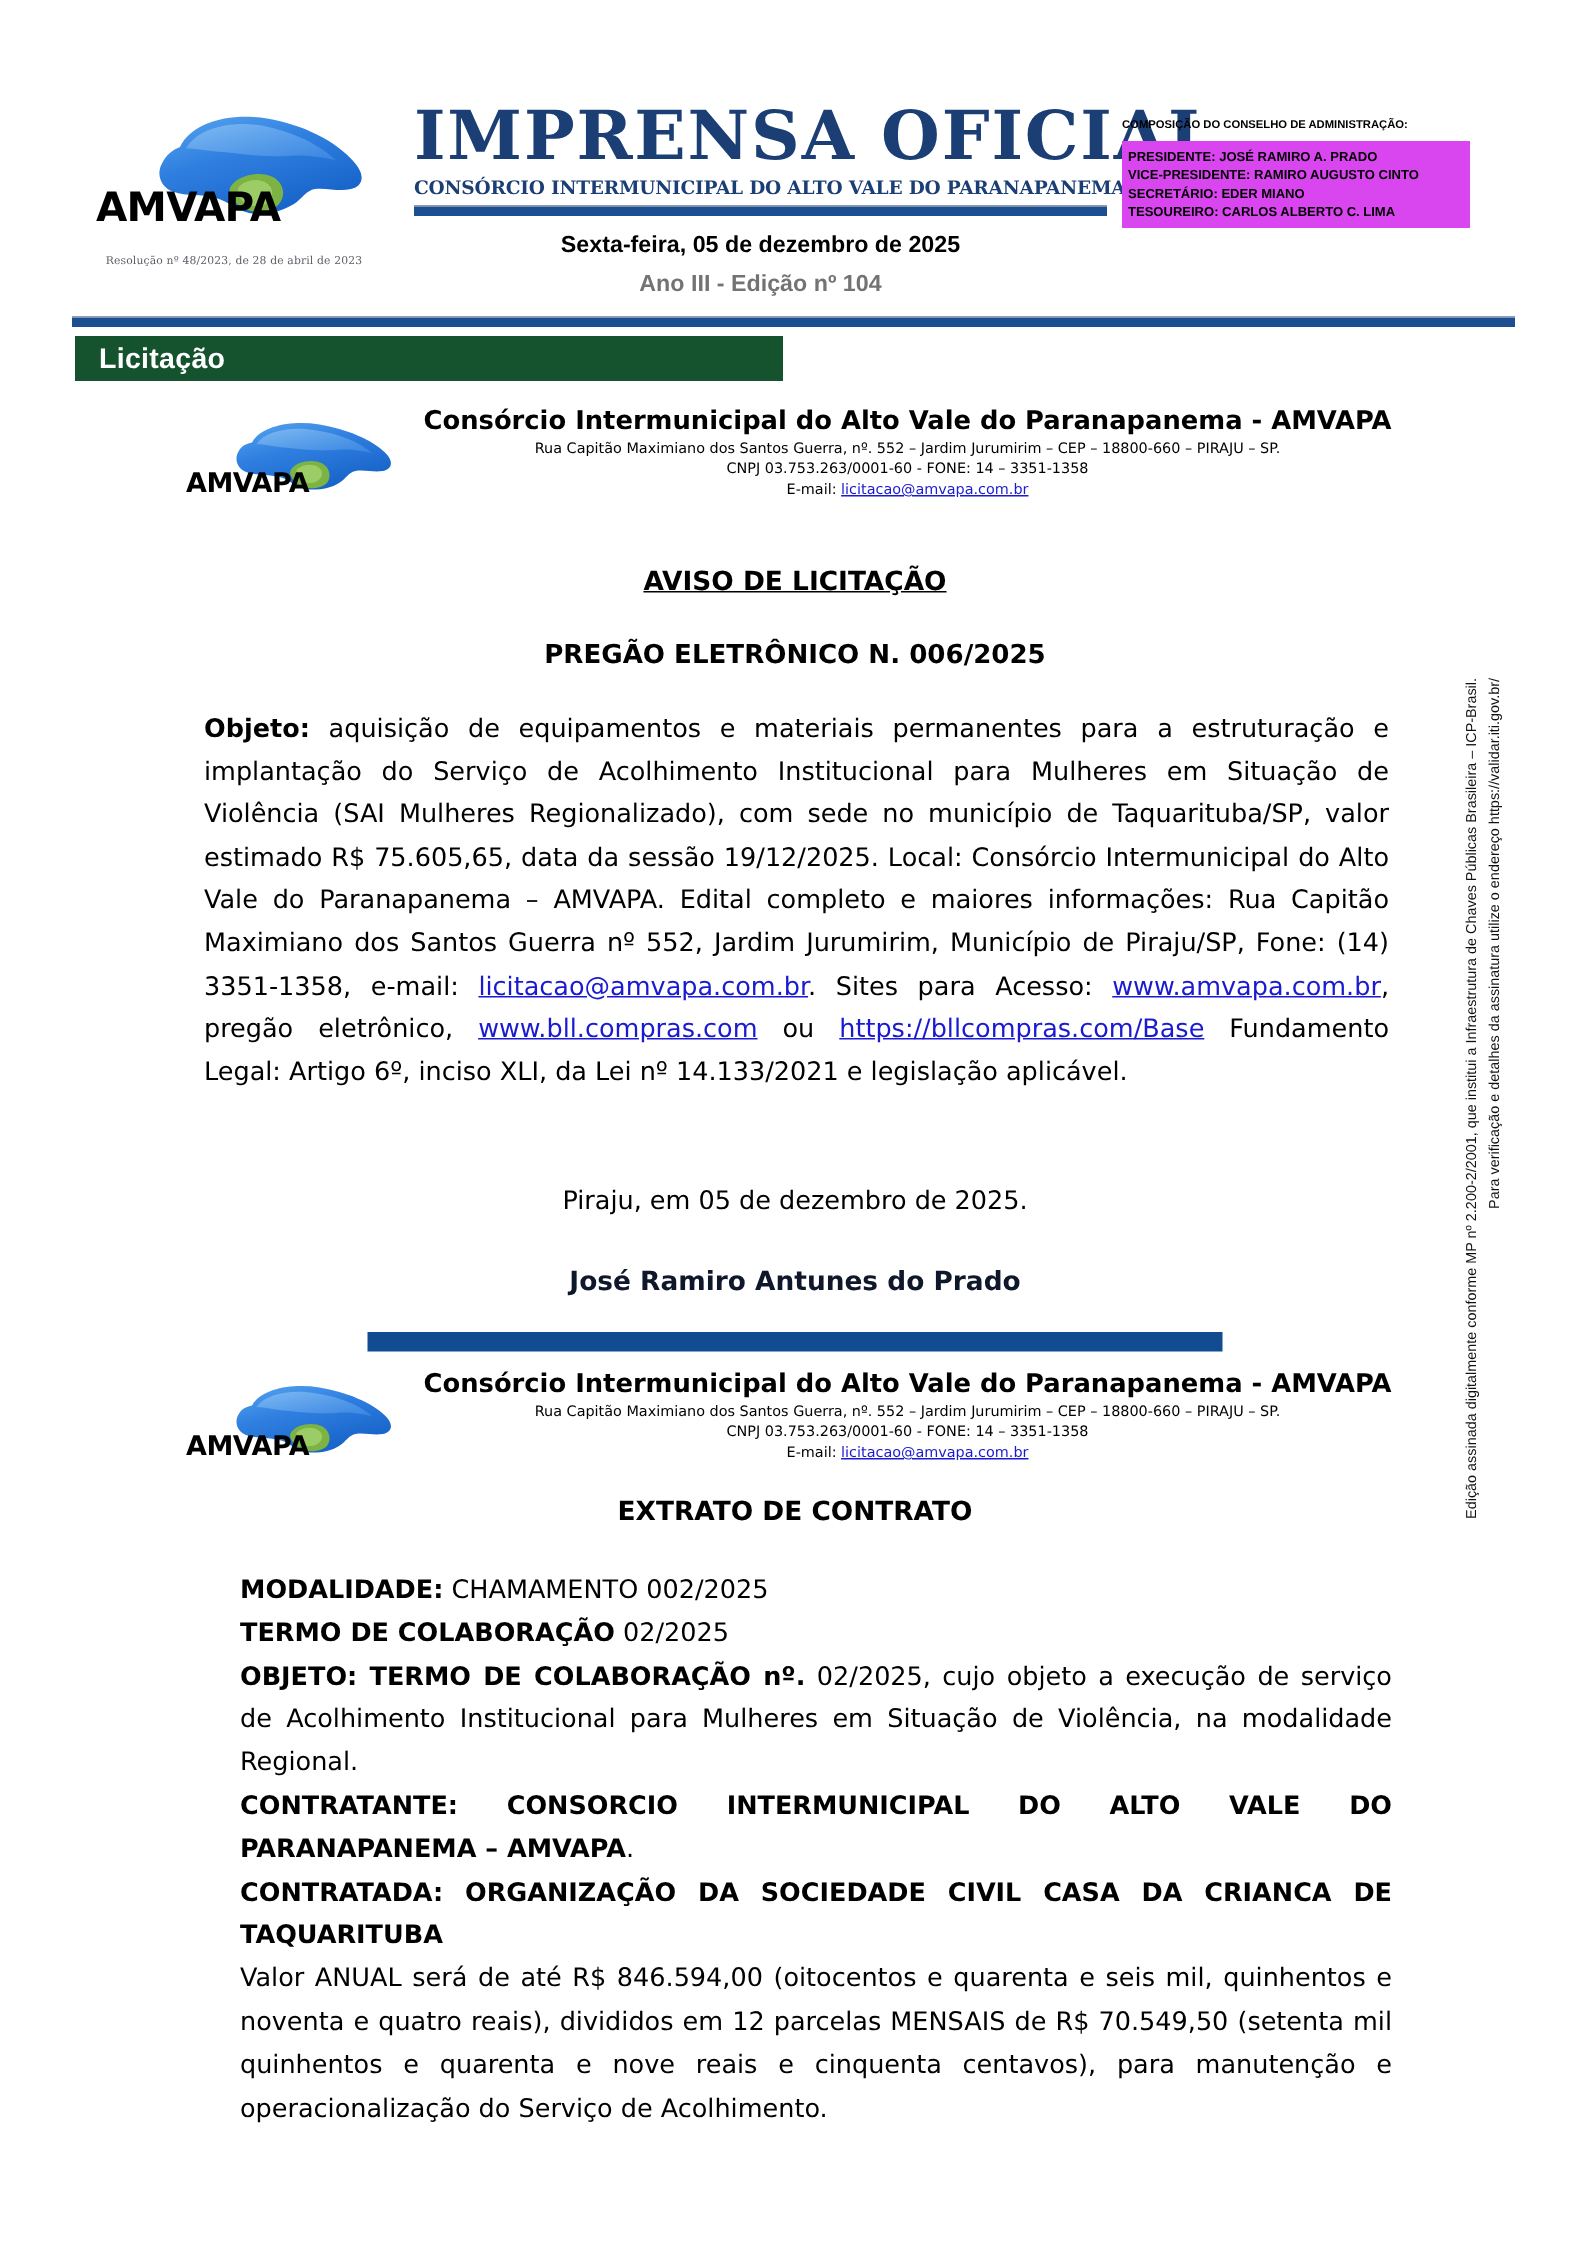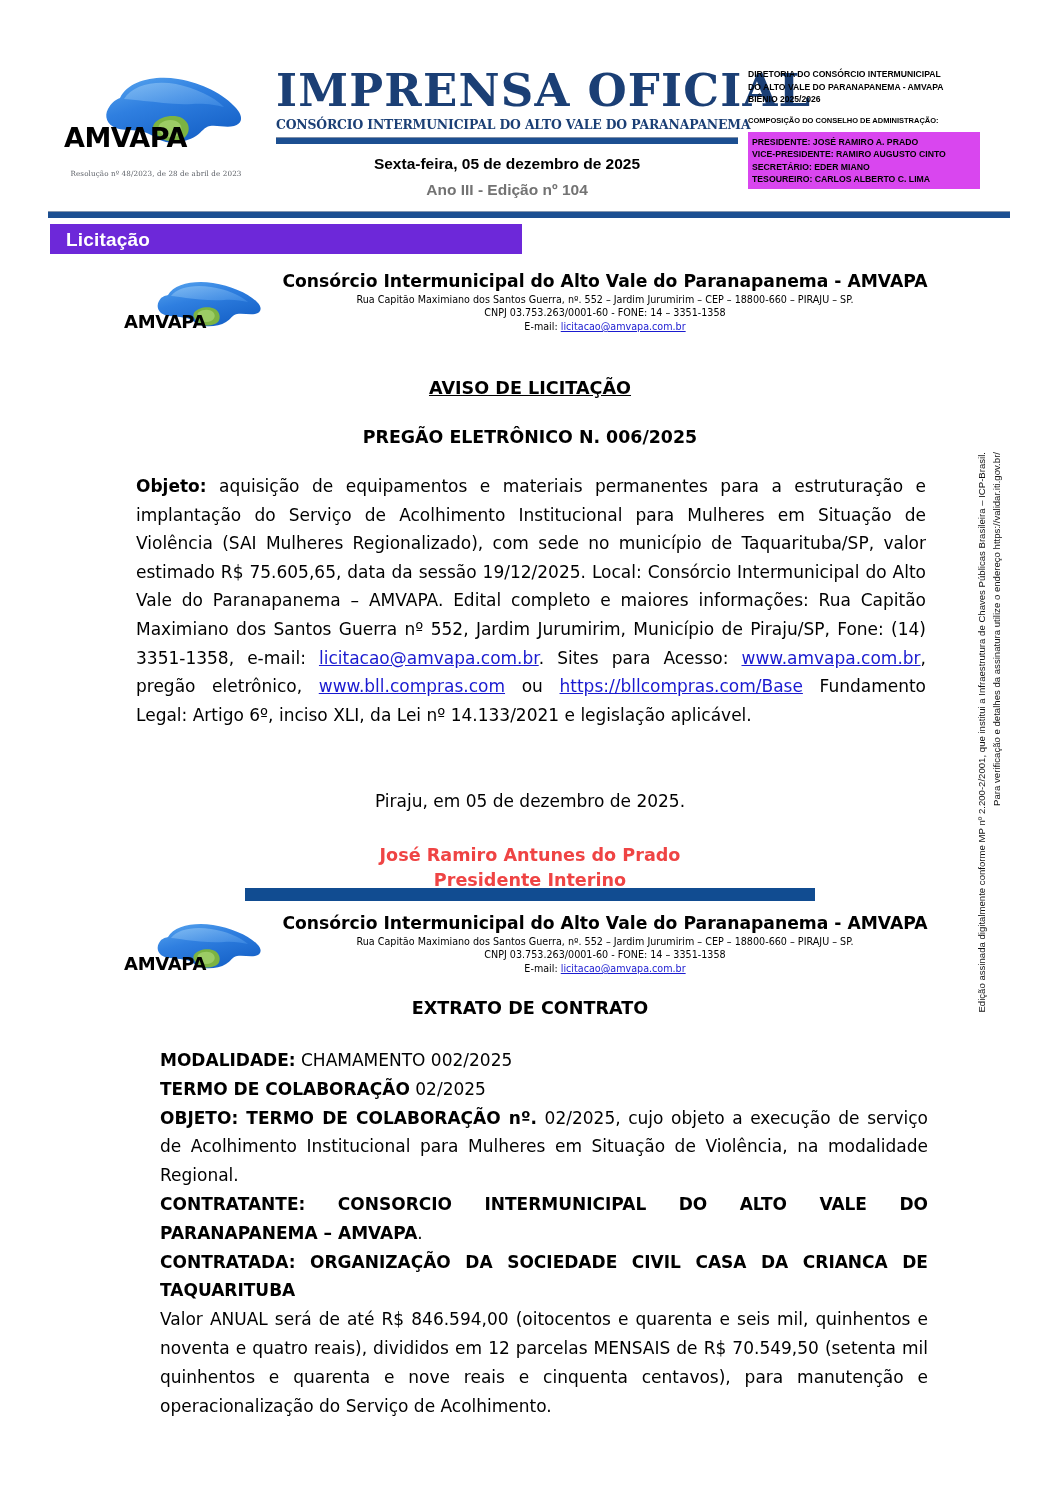--- a/index.html
+++ b/index.html
@@ -144,21 +144,21 @@
     width: 962px;
     height: 6px;
     background: #1c4f91;
     border-top: 1px solid #8696ad;
   }
   .section-banner {
     position: absolute;
     left: 50px; top: 224px;
     width: 472px;
     height: 30px;
-    background: #6d28d9;
+    background: #14532d;
   }
   .section-banner span {
     position: absolute;
     left: 16px; top: 5px;
     font-family: "Liberation Sans", sans-serif;
     font-weight: bold;
     font-size: 19px;
     line-height: 22px;
     color: #ffffff;
     letter-spacing: 0.2px;
@@ -255,21 +255,21 @@
   }
   .sig-name {
     position: absolute;
     left: 130px;
     width: 800px;
     text-align: center;
     font-family: "DejaVu Sans", sans-serif;
     font-weight: bold;
     font-size: 17.6px;
     line-height: 25px;
-    color: #ef4444;
+    color: #0f172a;
   }
 
   .blue-divider {
     position: absolute;
     left: 245px;
     width: 570px;
     height: 13px;
     background: #114c91;
   }
 
@@ -352,25 +352,20 @@
 
     <div class="title-block">
       <div class="imprensa-title">IMPRENSA OFICIAL</div>
       <div class="imprensa-sub">CONSÓRCIO INTERMUNICIPAL DO ALTO VALE DO PARANAPANEMA</div>
       <div class="title-rule"></div>
       <div class="issue-date">Sexta-feira, 05 de dezembro de 2025</div>
       <div class="issue-number">Ano III - Edição nº 104</div>
     </div>
 
     <div class="board">
-      <div class="board-dir">
-        <div>DIRETORIA DO CONSÓRCIO INTERMUNICIPAL</div>
-        <div>DO ALTO VALE DO PARANAPANEMA - AMVAPA</div>
-        <div>BIÊNIO 2025/2026</div>
-      </div>
       <div class="board-comp">COMPOSIÇÃO DO CONSELHO DE ADMINISTRAÇÃO:</div>
       <div class="board-list">
         <div>PRESIDENTE: JOSÉ RAMIRO A. PRADO</div>
         <div>VICE-PRESIDENTE: RAMIRO AUGUSTO CINTO</div>
         <div>SECRETÁRIO: EDER MIANO</div>
         <div>TESOUREIRO: CARLOS ALBERTO C. LIMA</div>
       </div>
     </div>
   </div>
 
@@ -421,21 +416,20 @@
     <u>AVISO DE LICITAÇÃO</u>
   </div>
 
   <div class="doc-h2" style="top:425px;">PREGÃO ELETRÔNICO N. 006/2025</div>
 
   <div class="body-par" style="top:472px;"><b>Objeto:</b><span> aquisição de equipamentos e materiais permanentes para a estruturação e implantação do Serviço de Acolhimento Institucional para Mulheres em Situação de Violência (SAI Mulheres Regionalizado), com sede no município de Taquarituba/SP, valor estimado R$ 75.605,65, data da sessão 19/12/2025. Local: Consórcio Intermunicipal do Alto Vale do Paranapanema – AMVAPA. Edital completo e maiores informações: Rua Capitão Maximiano dos Santos Guerra nº 552, Jardim Jurumirim, Município de Piraju/SP, Fone: (14) 3351-1358, e-mail: </span><a href="#">licitacao@amvapa.com.br</a><span>. Sites para Acesso: </span><a href="#">www.amvapa.com.br</a><span>, pregão eletrônico, </span><a href="#">www.bll.compras.com</a><span> ou </span><a href="#">https://bllcompras.com/Base</a><span> Fundamento Legal: Artigo 6º, inciso XLI, da Lei nº 14.133/2021 e legislação aplicável.</span></div>
 
   <div class="centered-line" style="top:788px;">Piraju, em 05 de dezembro de 2025.</div>
 
   <div class="sig-name" style="top:843px;">José Ramiro Antunes do Prado</div>
-  <div class="sig-name" style="top:868px;">Presidente Interino</div>
 
   <div class="blue-divider" style="top:888px;"></div>
 
   <div class="orghead" style="top:912px; height:80px;">
     <div class="orglogo">
       <svg viewBox="0 0 150 62" width="150" height="62">
         <defs>
           <linearGradient id="g3a" x1="0" y1="0" x2="0.6" y2="1">
             <stop offset="0%" stop-color="#59a6ef"></stop>
             <stop offset="45%" stop-color="#2f7fe0"></stop>

